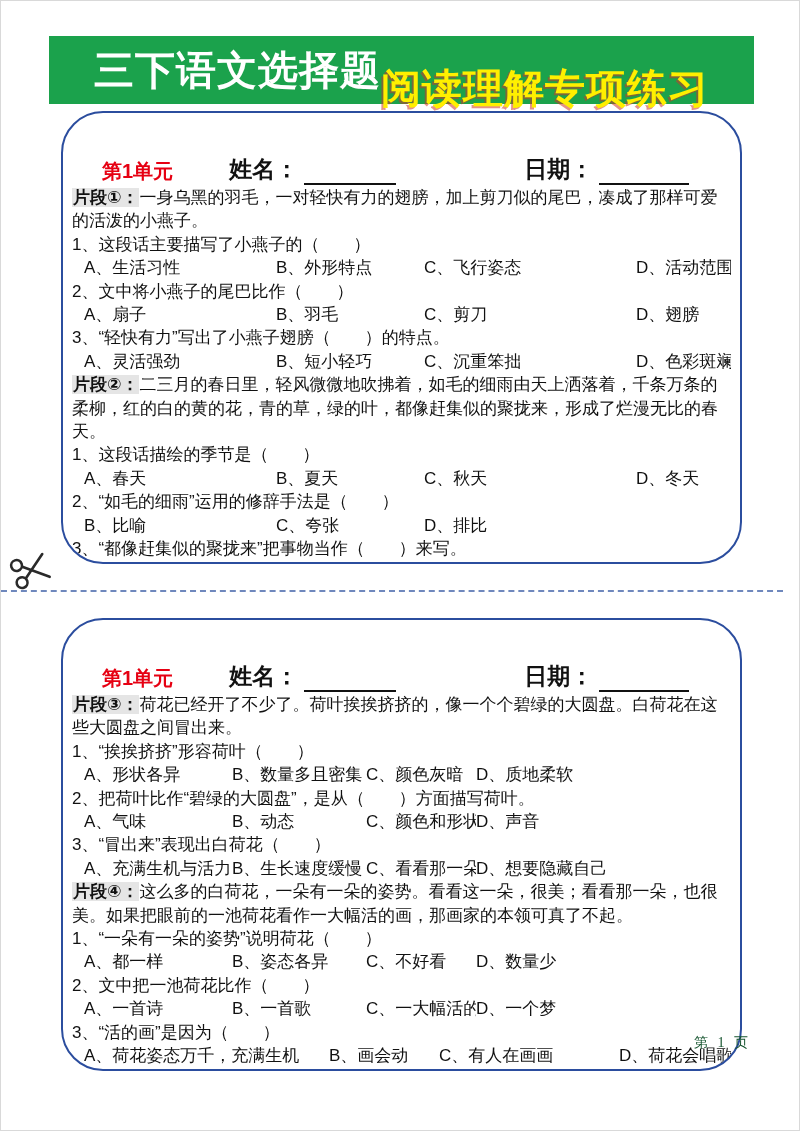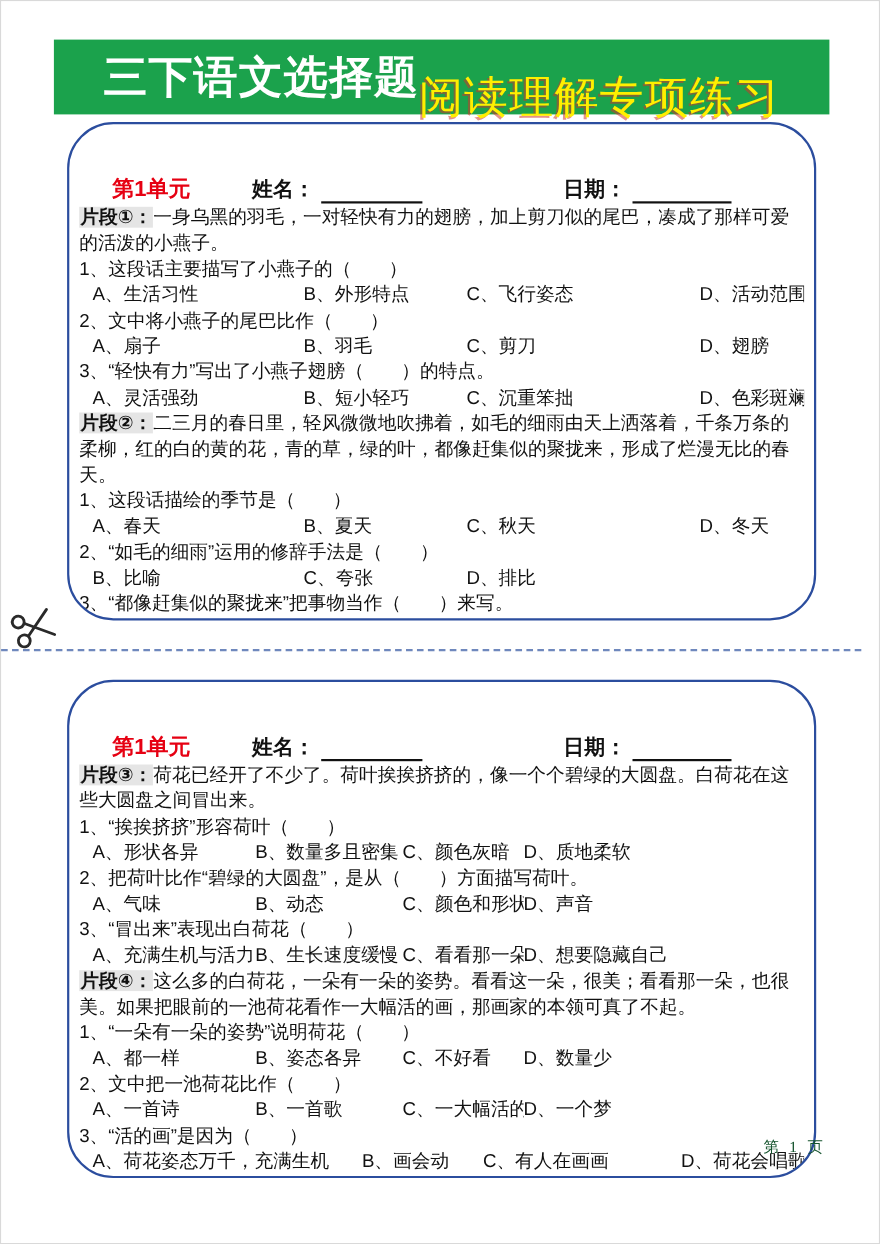--- a/index.html
+++ b/index.html
@@ -8,33 +8,33 @@
     font-family:"Liberation Sans","DejaVu Sans",sans-serif;color:#111;
     box-sizing:border-box;border:1px solid #d9d9d9;overflow:hidden;
   }
   
   .banner{
     position:absolute;left:48px;top:35px;width:705px;height:68px;
     background:#1ba24c;display:flex;align-items:center;justify-content:center;
     white-space:nowrap;
   }
   .banner .t1{color:#ffffff;font-size:40px;font-weight:bold;letter-spacing:1px;}
-  .banner .t2{color:#ffef00;font-size:40px;font-weight:normal;letter-spacing:1px;
+  .banner .t2{color:#ffef00;font-size:40px;font-weight:bold;letter-spacing:1px;
     text-shadow:-2px 2px 0 rgba(205,55,40,.55);margin-top:36px;}
   
   .box{
     position:absolute;left:60px;width:681px;height:453px;
     border:2.5px solid #2b4d9e;border-radius:42px;box-sizing:border-box;
     padding:5px 9px 0 9px;overflow:hidden;background:#fff;
   }
   .box1{top:110px;}
   .box2{top:617px;}
   .box-head{display:flex;align-items:flex-end;height:29px;margin-bottom:1px;margin-top:38px;}
   .unit{margin-left:30px;color:#e60012;font-size:20px;font-weight:bold;}
-  .lab{font-size:19px;font-weight:bold;}
+  .lab{font-size:23px;font-weight:bold;}
   .name-lab{margin-left:56px;}
   .date-lab{margin-left:128px;}
   .blank{display:inline-block;border-bottom:2px solid #111;height:16px;margin-left:6px;}
   .name-blank{width:92px;}
   .date-blank{width:90px;}
   .para,.q,.opts{font-size:17px;line-height:23.4px;}
   .para{margin:0;}
   .hl{background:#e5e5e5;font-weight:bold;padding:0 1px;}
   .opts{display:grid;padding-left:12px;}
   .opts-1{grid-template-columns:192px 148px 212px 1fr;}

